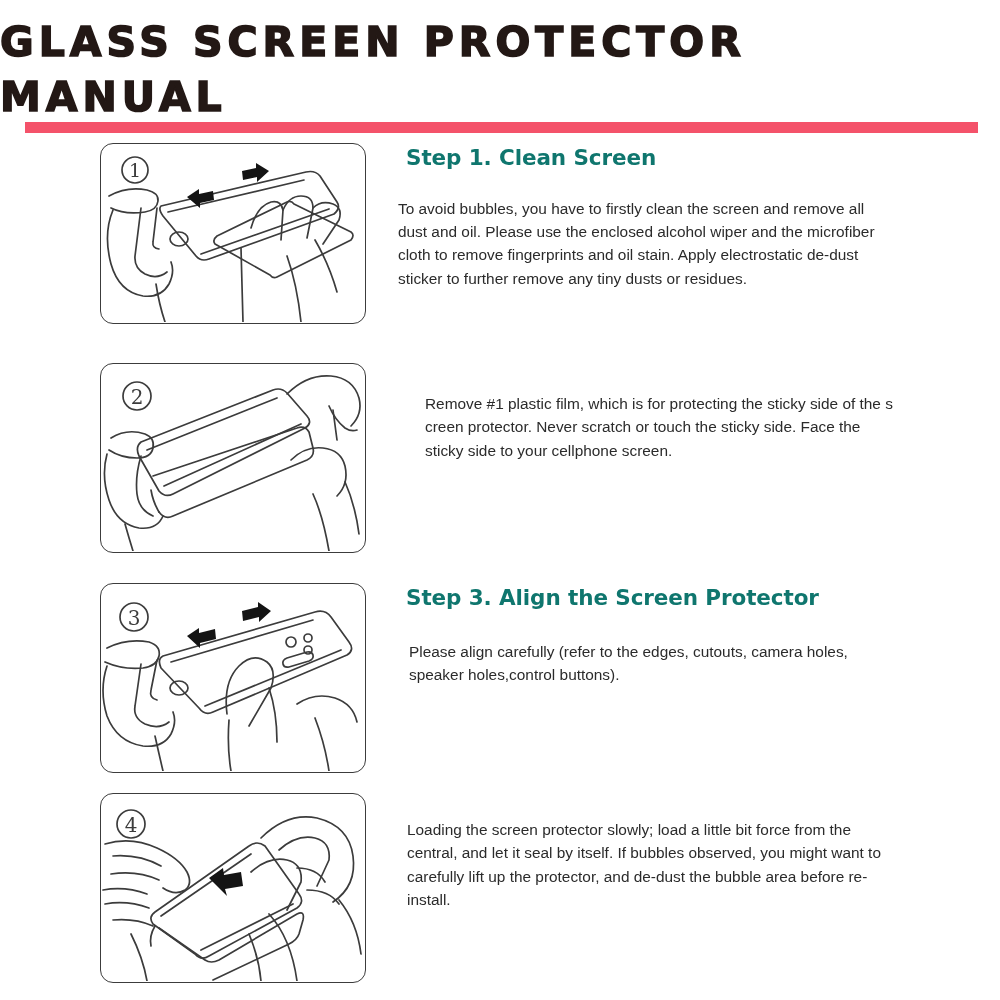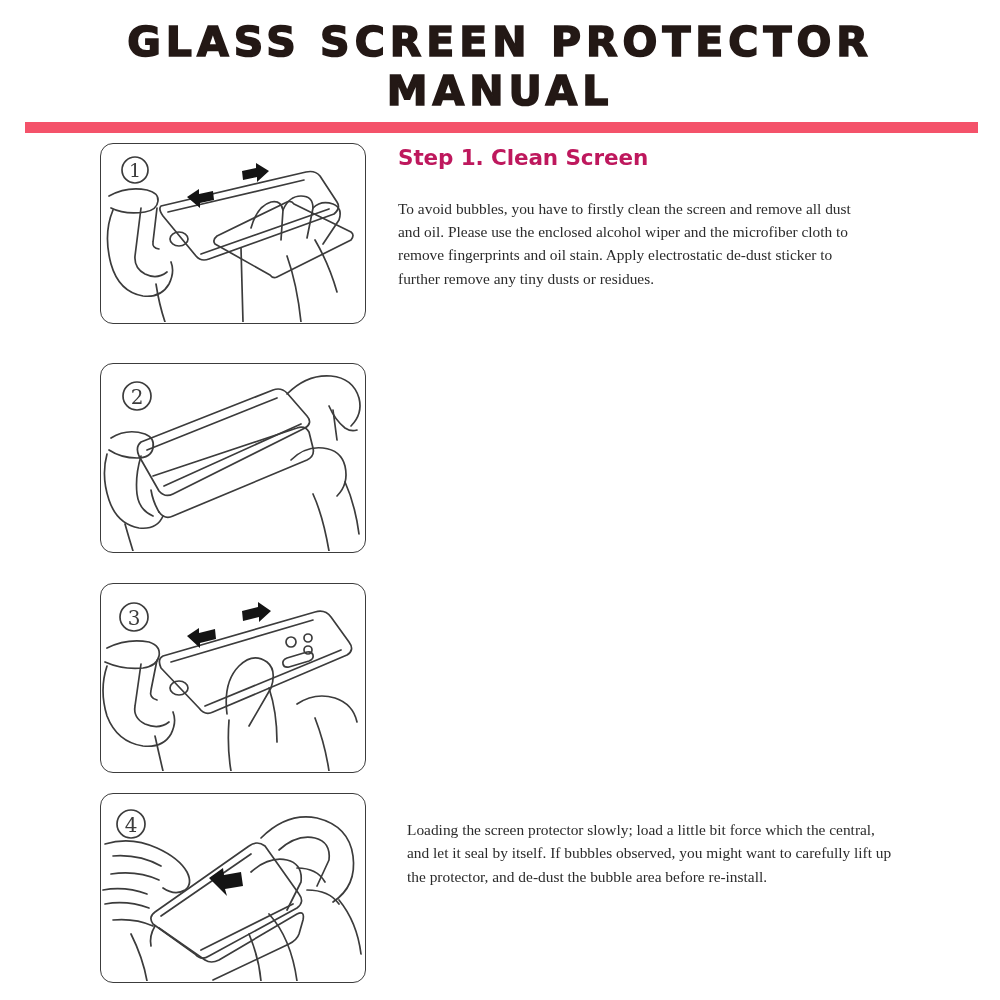--- a/index.html
+++ b/index.html
@@ -13,33 +13,33 @@
     height: 1000px;
     overflow: hidden;
     font-family: "Liberation Sans", sans-serif;
     color: #1a1a1a;
     position: relative;
   }
 
   
   .header {
     padding-top: 22px;
-    text-align: center;
+    text-align: left;
   }
   .title-line {
     font-family: "DejaVu Sans", sans-serif;
     font-weight: bold;
     color: #231815;
     letter-spacing: 5px;
     line-height: 1.0;
     -webkit-text-stroke: 1.6px #231815;
     text-transform: uppercase;
   }
   .title-line-1 { font-size: 41px; }
-  .title-line-2 { font-size: 41px; margin-top: 8px; }
+  .title-line-2 { font-size: 41px; margin-top: 14px; }
 
   .divider-bar {
     position: absolute;
     left: 25px;
     top: 122px;
     width: 953px;
     height: 11px;
     background: #f4526a;
   }
 
@@ -82,27 +82,27 @@
   .step-text {
     position: absolute;
     left: 398px;
     top: 0;
     width: 500px;
   }
   .step-heading {
     font-family: "DejaVu Sans", sans-serif;
     font-weight: bold;
     font-size: 21.5px;
-    color: #be185d;
+    color: #0f766e;
     letter-spacing: -0.1px;
-    margin: 0;
+    margin: 8px;
     line-height: 1.1;
   }
   .step-body {
-    font-family: Liberation Serif, serif;
+    font-family: Liberation Sans, sans-serif;
     font-size: 15.4px;
     color: #2b2b2b;
     line-height: 1.52;
     margin: 0;
     white-space: pre-line;
   }
   
   .b1 { margin-top: 27px; margin-left: 0px;  width: 478px; }
   .b2 { margin-top: 29px; margin-left: 27px; width: 470px; }
   .b3 { margin-top: 30px; margin-left: 11px; width: 488px; }
@@ -192,20 +192,22 @@
         <path d="M40 92 Q34 112 36 130 Q38 146 52 152"></path>
         <path d="M24 160 Q28 174 32 187"></path>
 
         <path d="M190 96 Q204 82 222 84 Q240 86 244 102 Q248 120 236 132"></path>
         <path d="M212 130 Q222 152 228 187"></path>
         <path d="M244 118 Q254 140 258 170"></path>
       </svg>
     </div>
 
     <div class="step-text">
+      <p class="step-body b2">Remove #1 plastic film, which is for protecting the sticky side of the s
+creen protector. Never scratch or touch the sticky side. Face the sticky side to your cellphone screen.</p>
     </div>
   </div>
 
   <div class="step-row r3">
     <div class="panel">
       <svg width="263" height="187" viewBox="0 0 263 187" fill="none" stroke="#3c3c3c" stroke-width="1.7" stroke-linecap="round" stroke-linejoin="round">
         <circle cx="33" cy="33" r="14"></circle>
         <text x="33" y="41" font-family="DejaVu Serif, serif" font-size="20" text-anchor="middle" fill="#3c3c3c" stroke="none">3</text>
 
         <path d="M62 72 L214 28 Q224 25 230 33 L248 58 Q254 66 246 71 L112 128 Q104 132 98 124 L60 84 Q56 75 62 72 Z"></path>
@@ -235,20 +237,24 @@
 
         <g fill="#141414" stroke="none">
           <path d="M86 52 L98 44 L98 49 L114 45 L115 55 L99 59 L99 64 Z"></path>
         </g>
         <g fill="#141414" stroke="none">
           <path d="M158 33 L142 37 L141 27 L157 23 L157 18 L170 27 L158 38 Z"></path>
         </g>
       </svg>
     </div>
 
+    <div class="step-text">
+      <h2 class="step-heading h3o">Step 3. Align the Screen Protector</h2>
+      <p class="step-body b3">Please align carefully (refer to the edges, cutouts, camera holes, speaker holes,control buttons).</p>
+    </div>
   </div>
 
   <div class="step-row r4">
     <div class="panel">
       <svg width="263" height="187" viewBox="0 0 263 187" fill="none" stroke="#3c3c3c" stroke-width="1.7" stroke-linecap="round" stroke-linejoin="round">
         <circle cx="30" cy="30" r="14"></circle>
         <text x="30" y="38" font-family="DejaVu Serif, serif" font-size="20" text-anchor="middle" fill="#3c3c3c" stroke="none">4</text>
 
         <path d="M54 118 L148 52 Q156 46 164 52 L198 100 Q204 108 196 114 L108 162 Q100 167 94 160 L52 130 Q47 123 54 118 Z"></path>
         <path d="M60 122 L150 60"></path>
@@ -274,17 +280,17 @@
         <path d="M238 106 Q256 128 260 160"></path>
         <path d="M148 140 Q158 164 160 187"></path>
 
         <g fill="#141414" stroke="none">
           <path d="M108 84 L122 74 L123 81 L140 78 L142 92 L124 95 L126 102 Z"></path>
         </g>
       </svg>
     </div>
 
     <div class="step-text">
-      <p class="step-body b4">Loading the screen protector slowly; load a little bit force which the central, and let it seal by itself. If bubbles observed, you might want to carefully lift up the protector, and de-dust the bubble area before re-install.</p>
+      <p class="step-body b4">Loading the screen protector slowly; load a little bit force from the central, and let it seal by itself. If bubbles observed, you might want to carefully lift up the protector, and de-dust the bubble area before re-install.</p>
     </div>
   </div>
 
 </div>
 
 </body></html>

